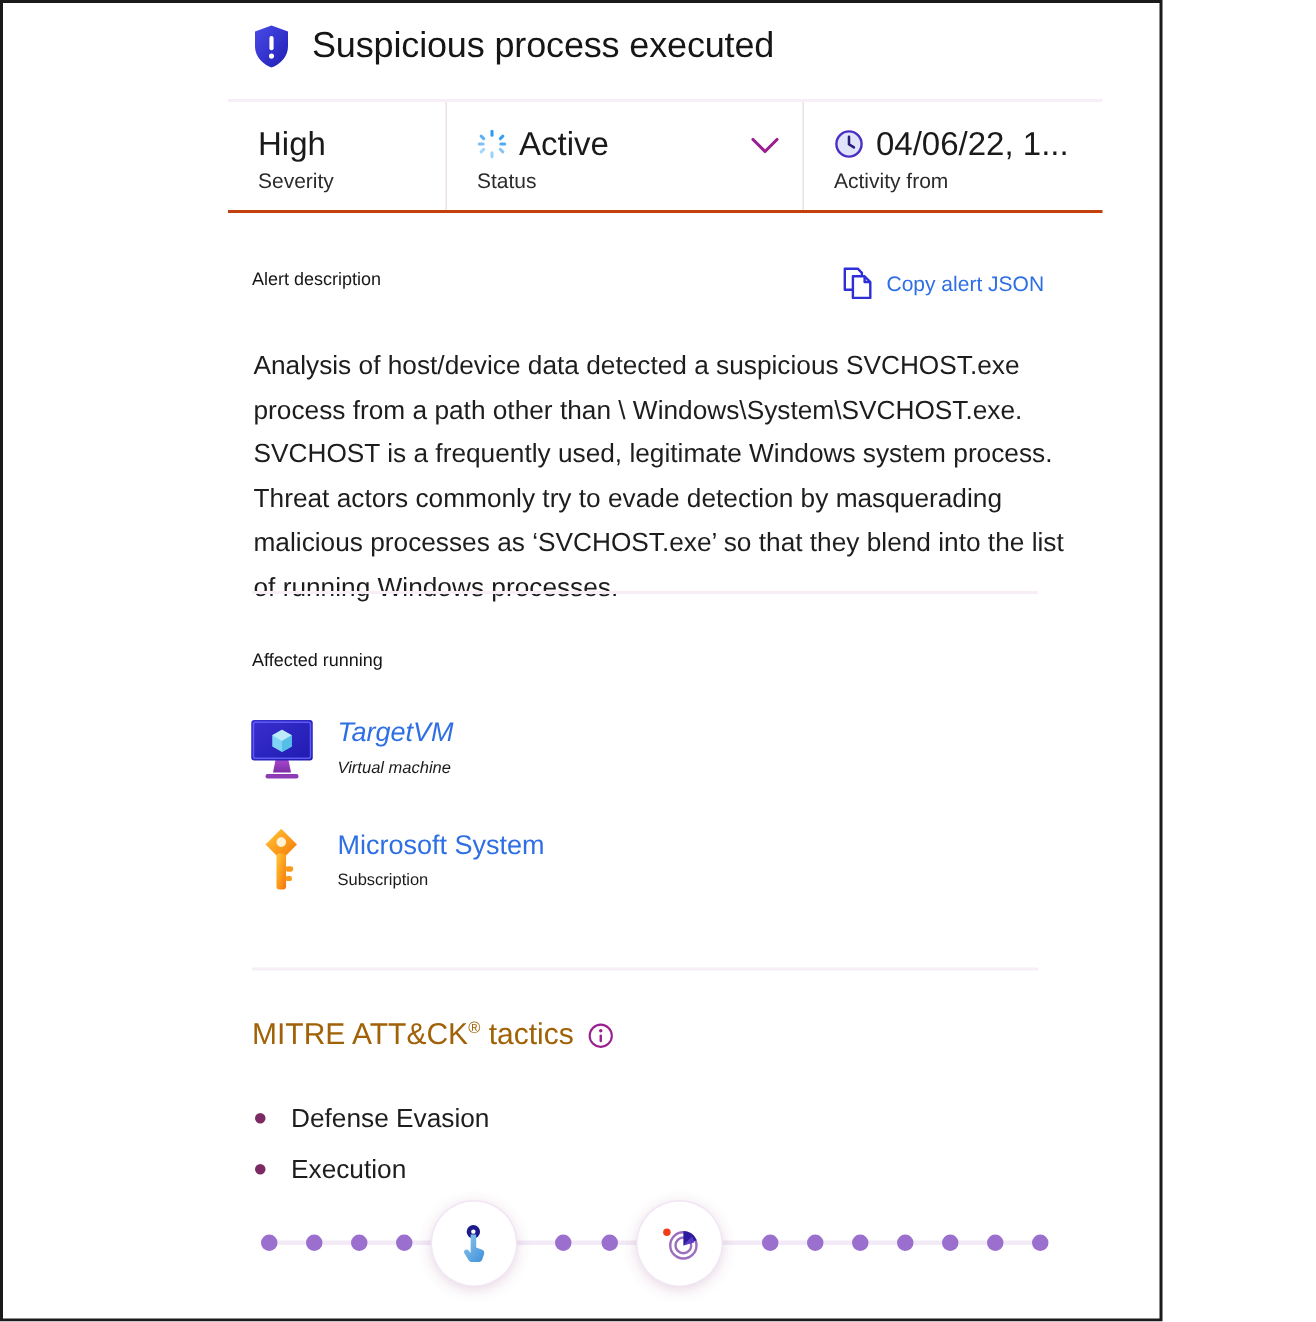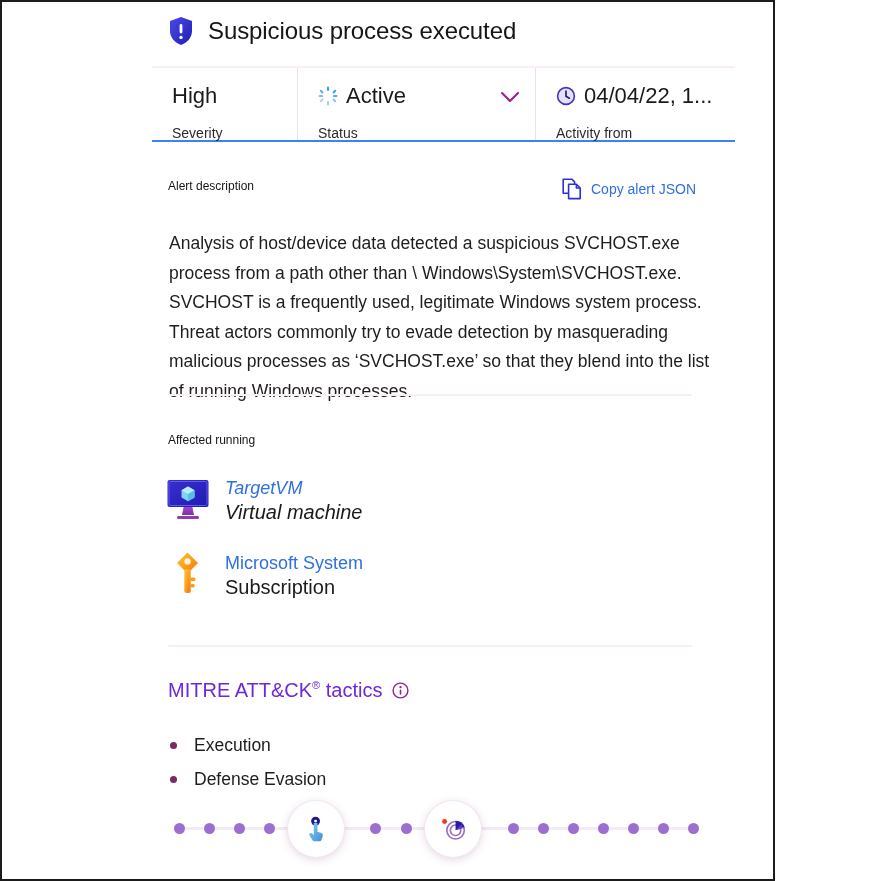--- a/index.html
+++ b/index.html
@@ -44,21 +44,21 @@
   }
 
   
   .status-strip {
     position: absolute;
     left: 150px;
     top: 64px;
     width: 583px;
     height: 76px;
     border-top: 2px solid #f7eef7;
-    border-bottom: 2px solid #3b82f6;
+    border-bottom: 2px solid #c2410c;
     box-sizing: border-box;
     display: flex;
     align-items: stretch;
   }
   .status-cell {
     position: relative;
     box-sizing: border-box;
     padding-left: 20px;
     padding-top: 15px;
   }
@@ -69,21 +69,21 @@
   .cell-value {
     display: flex;
     align-items: center;
     gap: 8px;
     font-size: 22px;
     color: #1a1a1a;
     line-height: 26px;
     white-space: nowrap;
   }
   .cell-label {
-    margin-top: 16px;
+    margin-top: 3px;
     font-size: 14px;
     color: #2b2b2b;
     line-height: 17px;
   }
   .spinner-icon { width: 20px; height: 20px; display: block; flex: none; }
   .clock-icon   { width: 20px; height: 20px; display: block; flex: none; }
   .chevron-down {
     position: absolute;
     right: 14px;
     top: 22px;
@@ -146,38 +146,38 @@
   .resource-icon { width: 46px; height: 46px; flex: none; display: block; }
   .resource-text { padding-top: 2px; }
   .resource-name {
     font-size: 18px;
     color: #2f6fe4;
     line-height: 23px;
     cursor: pointer;
     white-space: nowrap;
   }
   .resource-type {
-    font-size: 20px;
+    font-size: 11px;
     color: #1b1b1b;
     line-height: 25px;
     white-space: nowrap;
   }
 
   
   .mitre-heading {
     position: absolute;
     left: 166px;
     top: 677px;
     display: flex;
     align-items: center;
     gap: 10px;
   }
   .mitre-heading .text {
     font-size: 20px;
-    color: #6d28d9;
+    color: #a16207;
     white-space: nowrap;
   }
   .mitre-heading sup { font-size: 11px; vertical-align: super; }
   .info-icon { width: 17px; height: 17px; display: block; }
 
   .tactic-list {
     position: absolute;
     left: 168px;
     top: 726px;
     margin: 0;
@@ -289,21 +289,21 @@
         <path d="M3 3 L11 11 L19 3" fill="none" stroke="#9b1f8f" stroke-width="2.1" stroke-linecap="round" stroke-linejoin="round"></path>
       </svg>
     </div>
 
     <div class="status-cell time">
       <div class="cell-value">
         <svg class="clock-icon" viewBox="0 0 20 20">
           <circle cx="10" cy="10" r="8.4" fill="#dfe4fb" stroke="#4b2fc4" stroke-width="1.6"></circle>
           <path d="M10 5.2 V10.2 L13.3 12.2" fill="none" stroke="#2b1b7a" stroke-width="1.7" stroke-linecap="round"></path>
         </svg>
-        <span>04/04/22, 1...</span>
+        <span>04/06/22, 1...</span>
       </div>
       <div class="cell-label">Activity from</div>
     </div>
   </div>
 
   <div class="section-heading" style="left:166px; top:177px;">Alert description</div>
 
   <div class="copy-json">
     <svg class="copy-icon" viewBox="0 0 20 22">
       <path d="M1.2 1.2 H10 L12.6 3.9 V15.2 H1.2 Z" fill="#ffffff" stroke="#2f2fd8" stroke-width="1.6" stroke-linejoin="round"></path>
@@ -373,25 +373,25 @@
     <svg class="info-icon" viewBox="0 0 17 17">
       <circle cx="8.5" cy="8.5" r="7.4" fill="#ffffff" stroke="#9b1f8f" stroke-width="1.4"></circle>
       <circle cx="8.5" cy="5.2" r="1.15" fill="#9b1f8f"></circle>
       <rect x="7.7" y="7.6" width="1.6" height="5.2" rx="0.8" fill="#9b1f8f"></rect>
     </svg>
   </div>
 
   <ul class="tactic-list">
     <li class="tactic-item">
       <span class="tactic-bullet"></span>
-      <span class="tactic-label">Execution</span>
+      <span class="tactic-label">Defense Evasion</span>
     </li>
     <li class="tactic-item">
       <span class="tactic-bullet"></span>
-      <span class="tactic-label">Defense Evasion</span>
+      <span class="tactic-label">Execution</span>
     </li>
   </ul>
 
   <div class="timeline">
     <div class="timeline-line"></div>
 
     <div class="tl-dot" style="left:22px;"></div>
     <div class="tl-dot" style="left:52px;"></div>
     <div class="tl-dot" style="left:82px;"></div>
     <div class="tl-dot" style="left:112px;"></div>

